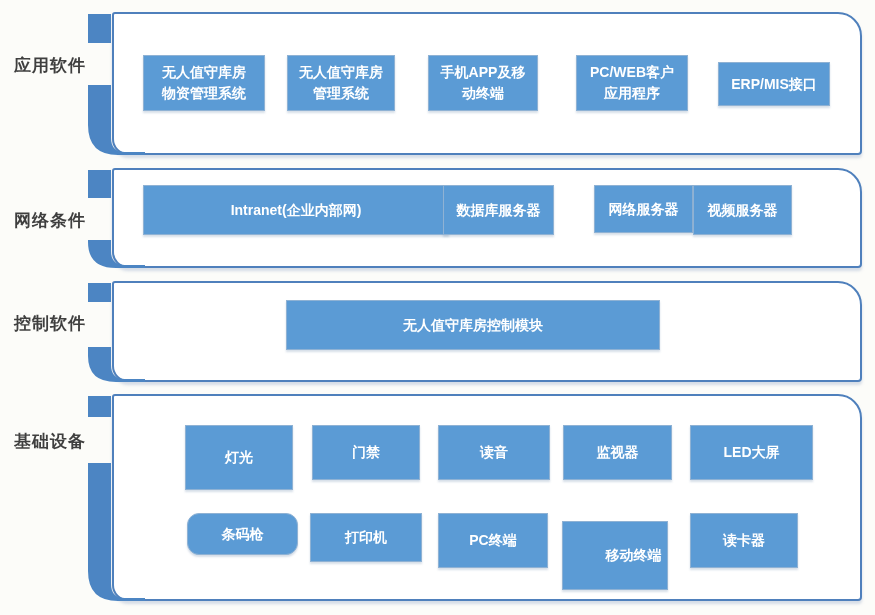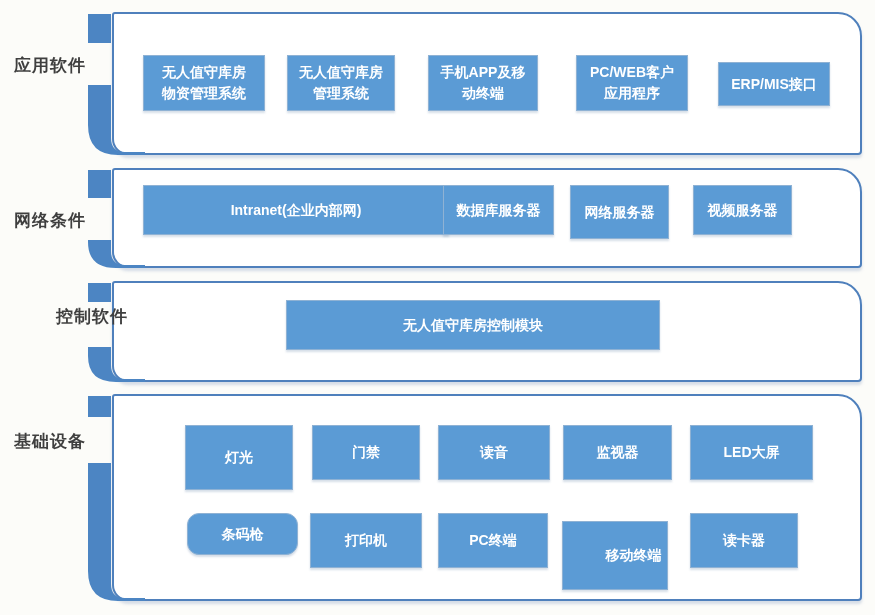--- a/index.html
+++ b/index.html
@@ -76,35 +76,35 @@
       <rect x="0" y="2" width="23" height="28"></rect>
       <path d="M0 72 H23 V83 Q23 97 37 97 H57 V100 H28 Q0 100 0 74 L0 72 Z"></path>
     </svg>
     <div class="label" style="top:41px;">网络条件</div>
     <div class="node" style="left:143px;top:17px;width:306px;height:50px;text-align:right;">
       <span class="l">Intranet(企业内部网)</span>
     </div>
     <div class="node" style="left:443px;top:17px;width:111px;height:50px;">
       <span class="l">数据库服务器</span>
     </div>
-    <div class="node" style="left:570px;top:17px;width:99px;height:54px;">
+    <div class="node" style="left:594px;top:17px;width:99px;height:48px;">
       <span class="l">网络服务器</span>
     </div>
     <div class="node" style="left:693px;top:17px;width:99px;height:50px;">
       <span class="l">视频服务器</span>
     </div>
   </section>
 
   <section class="band" style="top:281px;height:101px;">
     <div class="panel"></div>
     <svg class="tab" width="60" height="101" viewBox="0 0 60 101">
       <rect x="0" y="2" width="23" height="19"></rect>
       <path d="M0 66 H23 V84 Q23 98 37 98 H57 V101 H28 Q0 101 0 75 L0 66 Z"></path>
     </svg>
-    <div class="label" style="top:24px;margin-left:42px;">控制软件</div>
+    <div class="label" style="top:31px;">控制软件</div>
     <div class="node" style="left:286px;top:19px;width:374px;height:50px;">
       <span class="l">无人值守库房控制模块</span>
     </div>
   </section>
 
   <section class="band" style="top:394px;height:207px;">
     <div class="panel"></div>
     <svg class="tab" width="60" height="207" viewBox="0 0 60 207">
       <rect x="0" y="2" width="23" height="21"></rect>
       <path d="M0 69 H23 V190 Q23 204 37 204 H57 V207 H30 Q0 207 0 177 L0 69 Z"></path>
@@ -123,21 +123,21 @@
     <div class="node" style="left:563px;top:31px;width:109px;height:55px;">
       <span class="l">监视器</span>
     </div>
     <div class="node" style="left:690px;top:31px;width:123px;height:55px;">
       <span class="l">LED大屏</span>
     </div>
 
     <div class="node" style="left:187px;top:119px;width:111px;height:42px;border-radius:12px;">
       <span class="l">条码枪</span>
     </div>
-    <div class="node" style="left:310px;top:119px;width:112px;height:55px;">
+    <div class="node" style="left:310px;top:119px;width:112px;height:49px;">
       <span class="l">打印机</span>
     </div>
     <div class="node" style="left:438px;top:119px;width:110px;height:55px;">
       <span class="l">PC终端</span>
     </div>
     <div class="node" style="left:562px;top:127px;width:106px;height:69px;padding-left:37px;">
       <span class="l">移动终端</span>
     </div>
     <div class="node" style="left:690px;top:119px;width:108px;height:55px;">
       <span class="l">读卡器</span>

